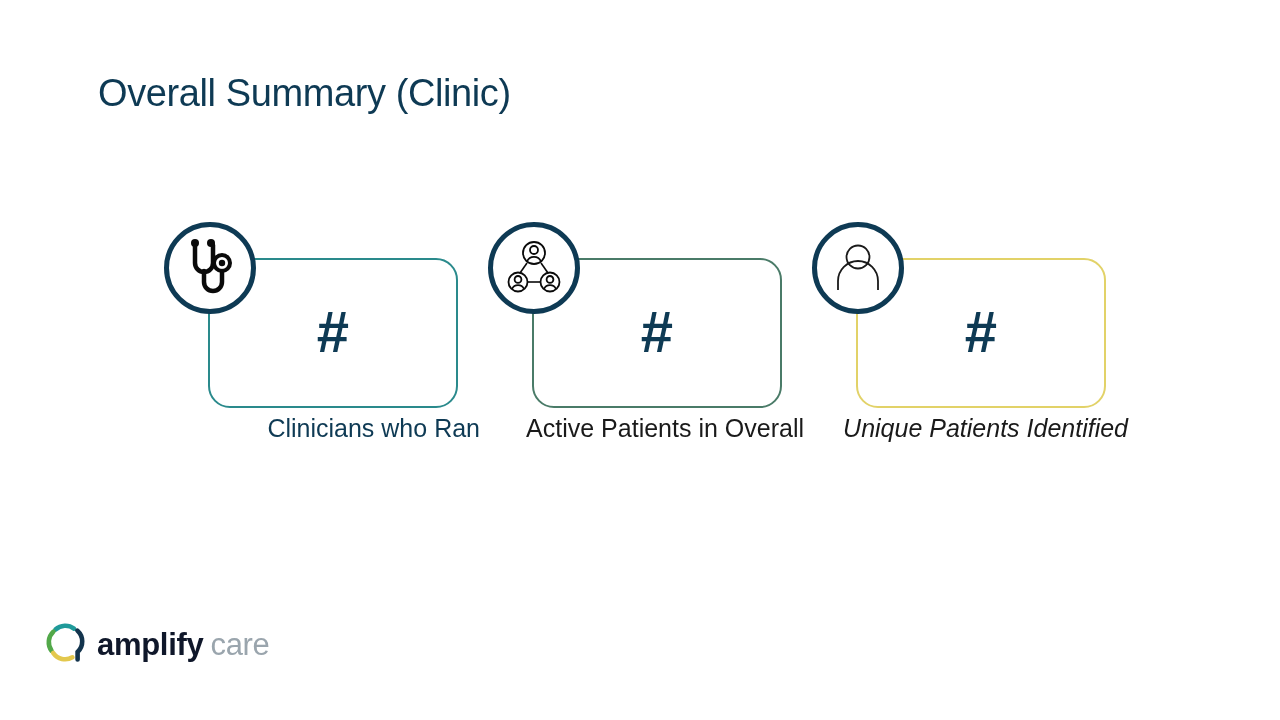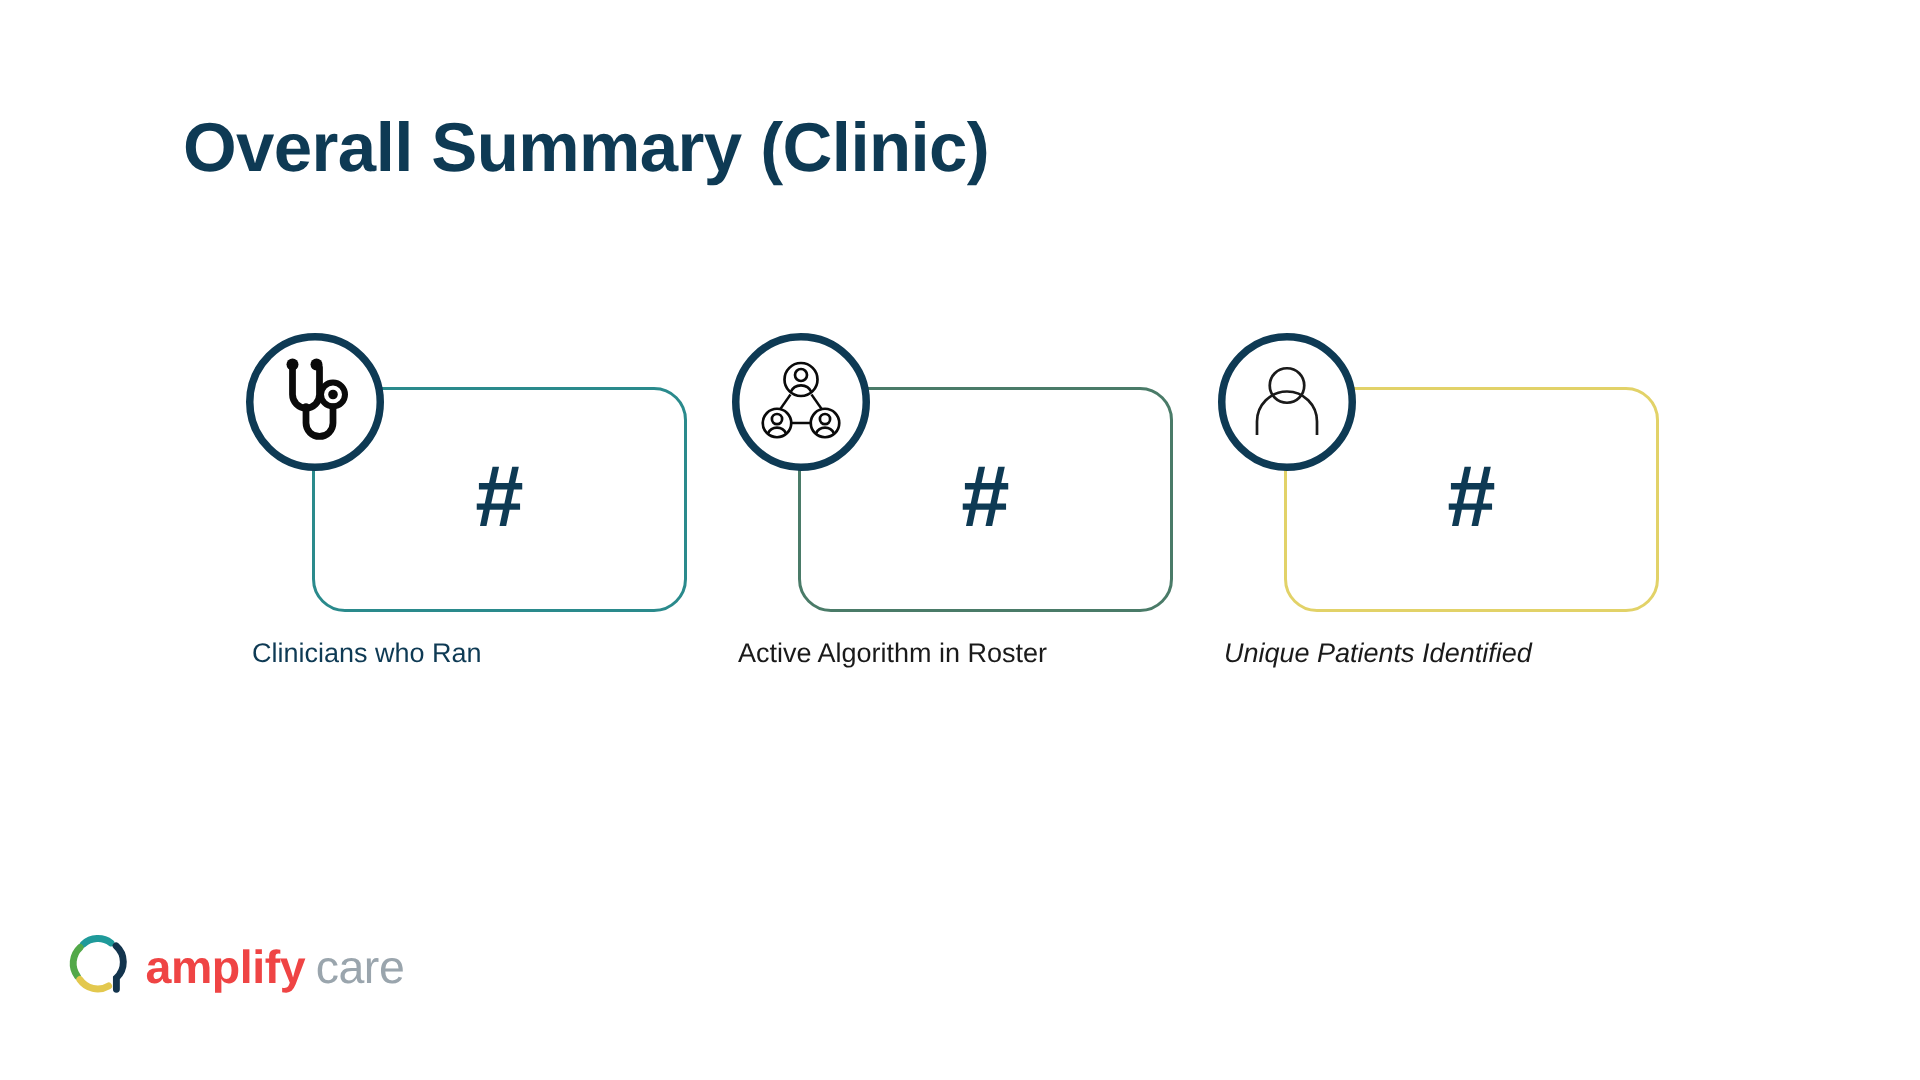--- a/index.html
+++ b/index.html
@@ -19,27 +19,26 @@
     position: absolute;
     inset: 0;
     background: #ffffff;
   }
 
   
   .page-title {
     position: absolute;
     left: 98px;
     top: 72px;
-    font-size: 46px;
-    font-weight: bold;
+    font-size: 38px;
+    font-weight: normal;
     color: #0e3a54;
     letter-spacing: -0.4px;
     white-space: nowrap;
     line-height: 1.15;
-    margin-left: 24px;
   }
 
   
   .cards-row {
     position: absolute;
     left: 0;
     top: 222px;
     width: 1280px;
     height: 270px;
   }
@@ -99,23 +98,23 @@
     justify-content: center;
     z-index: 5;
   }
   .card-badge svg { display: block; }
 
   
   .card-caption {
     position: absolute;
     left: 6px;
     width: 312px;
-    top: 200px;
-    text-align: left;
-    font-size: 18px;
+    top: 188px;
+    text-align: right;
+    font-size: 25px;
     line-height: 1.5;
     color: #0e3a54;
   }
   .card-2 .card-caption,
   .card-3 .card-caption { color: #1a1a1a; }
 
   
   .brand-logo {
     position: absolute;
     left: 44px;
@@ -126,21 +125,21 @@
   }
   .brand-mark { width: 44px; height: 46px; margin-right: 9px; }
   .brand-word {
     font-size: 31px;
     letter-spacing: -0.3px;
     line-height: 1;
     white-space: nowrap;
   }
   .brand-word .b-amplify {
     font-weight: bold;
-    color: #ef4444;
+    color: #0f172a;
   }
   .brand-word .b-care {
     font-weight: normal;
     color: #9aa5ad;
     margin-left: 7px;
     text-align: center;
   }
 </style>
 </head>
 <body>
@@ -194,21 +193,21 @@
             </g>
             <g stroke="#0a0a0a" stroke-width="1.8" fill="none">
               <circle cx="45" cy="43" r="9.5"></circle>
               <circle cx="45" cy="40.4" r="3.4"></circle>
               <path d="M39 50 a6.6 6.6 0 0 1 12 0"></path>
             </g>
           </svg>
         </span>
       </div>
       <div class="card-caption" style="color: rgb(26, 26, 26);">
-        <div>Active Algorithm in Roster</div>
+        <div>Active Patients in Overall</div>
         <div></div>
       </div>
     </div>
 
     <div class="stat-card card-3">
       <div class="card-box" style="border-color: rgb(226, 210, 104);">
         <div class="card-hash" style="color: rgb(14, 58, 84);">#</div>
       </div>
       <div class="card-badge" style="border-color: rgb(14, 58, 84);">
         <span>

